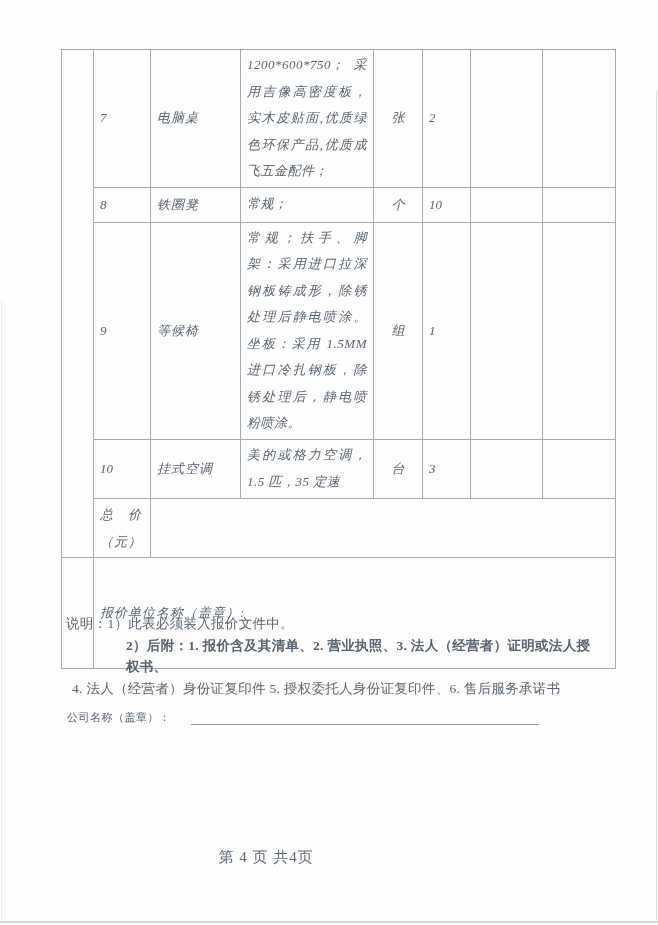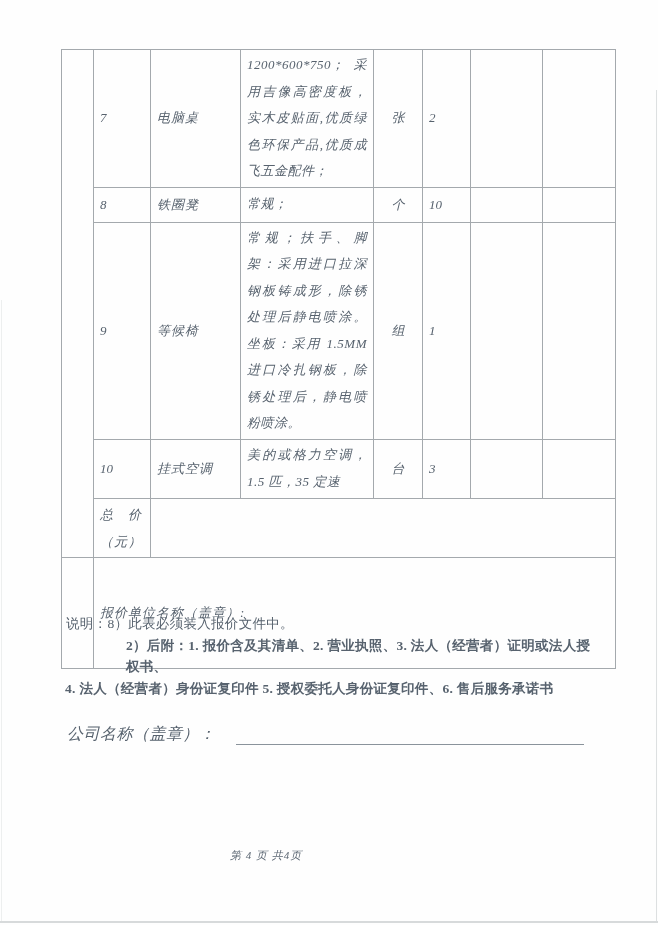--- a/index.html
+++ b/index.html
@@ -40,33 +40,33 @@
   }
   td.c-unit{text-align:center;}
   td.c-qty{padding-left:8px;}
   td.c-total-label{white-space:pre-line;line-height:27px;padding-left:9px;letter-spacing:1px;}
   td.c-stamp{padding-left:8px;letter-spacing:1px;}
 
   
   .notes{position:absolute;left:56px;top:613px;width:548px;font-size:13.5px;line-height:21.5px;letter-spacing:0.3px;}
   .notes .n1{margin-left:10px;}
   .notes .n2{margin-left:70px;font-weight:bold;}
-  .notes .n3{margin-left:9px;font-weight:bold;}
+  .notes .n3{margin-left:16px;}
 
   
-  .sig{position:absolute;left:67px;top:723px;width:540px;font-size:16px;letter-spacing:0.5px;font-style:italic;}
+  .sig{position:absolute;left:67px;top:703px;width:540px;font-size:11px;letter-spacing:0.5px;}
   .sig-row{height:22.2px;display:flex;align-items:flex-end;}
   .blank{display:inline-block;border-bottom:1px solid #8a939b;height:15px;}
   .u1{width:348px;margin-left:20px;}
   .u2{width:351px;margin-left:3px;}
   .u3{width:170px;margin-left:1px;}
 
   
   .footer{position:absolute;left:0;top:848px;width:532px;text-align:center;
-    font-size:11px;letter-spacing:1px;color:#5d6874;font-style:italic;}
+    font-size:15px;letter-spacing:1px;color:#5d6874;}
 </style>
 </head>
 <body>
 
 <div class="page">
 
   <table class="quote">
     <colgroup>
       <col style="width:32px">
         <col style="width:57px">
@@ -121,21 +121,21 @@
       <td colspan="6"></td>
     </tr>
     <tr class="rstamp">
       <td></td>
       <td colspan="7" class="c-stamp">报价单位名称（盖章）:</td>
     </tr>
   </tbody>
     </table>
 
   <div class="notes">
-    <div class="n1">说明：8）此表必须装入报价文件中。</div>
+    <div class="n1">说明：1）此表必须装入报价文件中。</div>
     <div class="n2">2）后附：1. 报价含及其清单、2. 营业执照、3. 法人（经营者）证明或法人授权书、</div>
     <div class="n3">4.  法人（经营者）身份证复印件 5. 授权委托人身份证复印件、6. 售后服务承诺书</div>
   </div>
 
   <div class="sig">
     <div class="sig-row">
       <span>公司名称（盖章）：</span>
       <span class="blank u1"></span>
     </div>
   </div>

